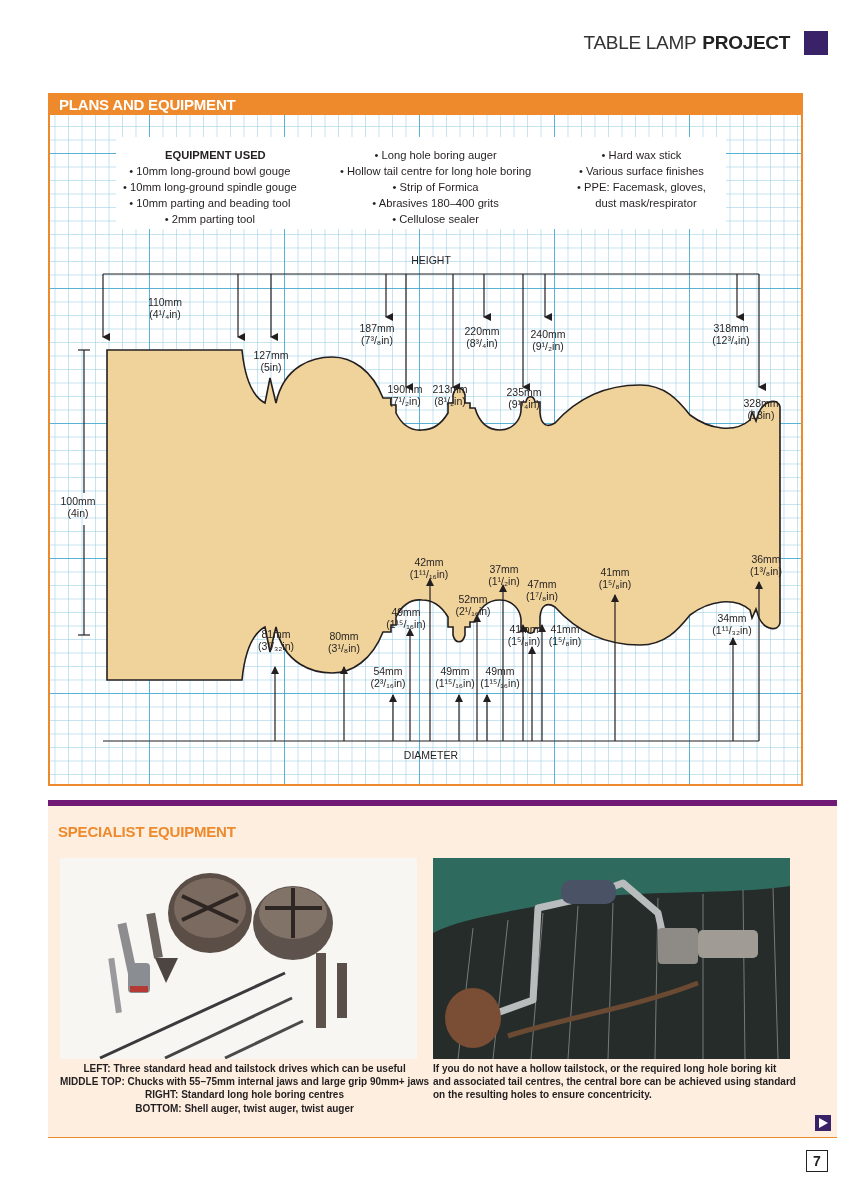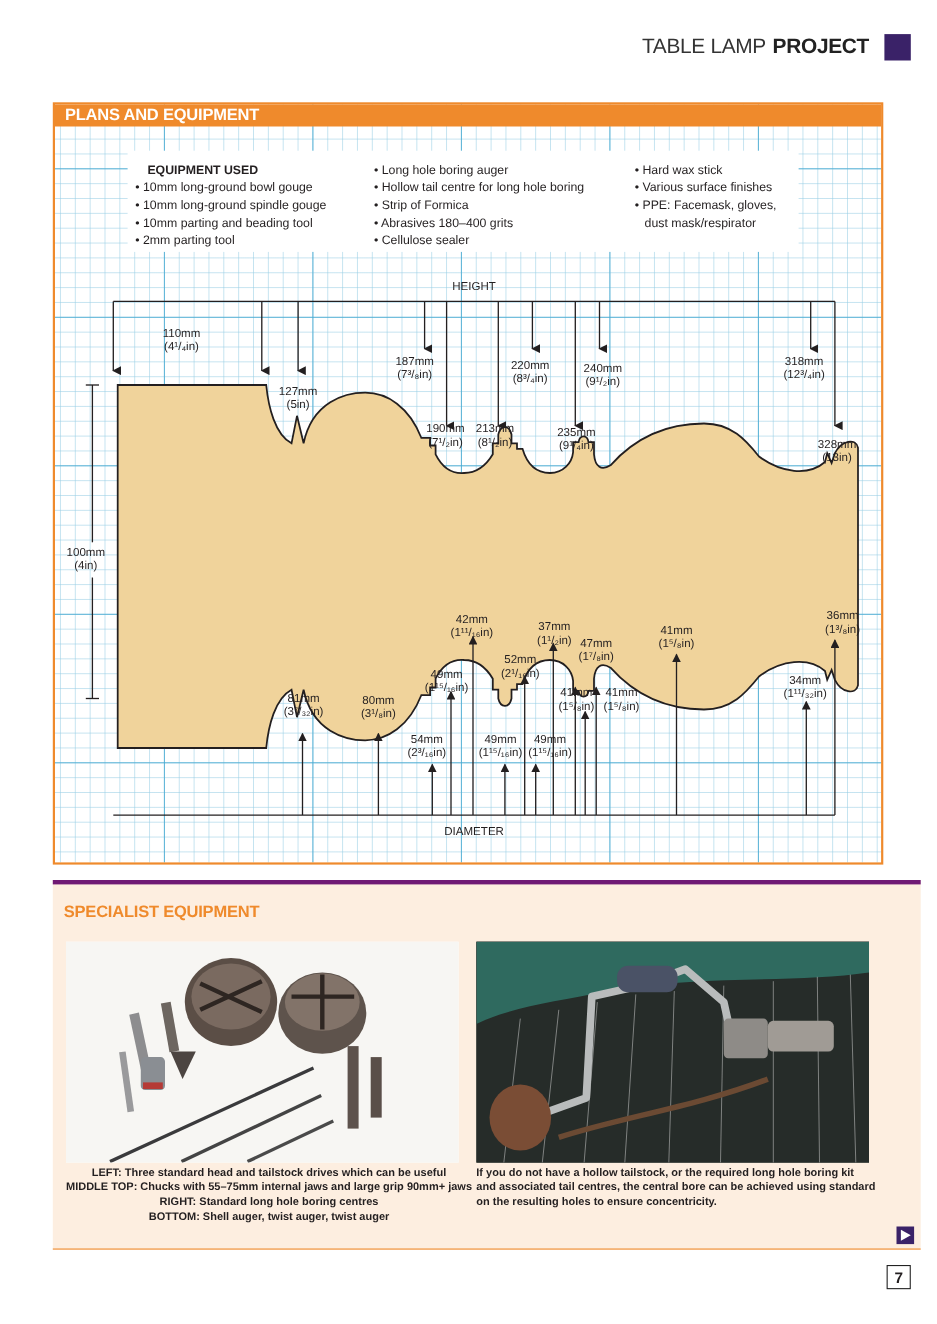--- a/index.html
+++ b/index.html
@@ -9,30 +9,30 @@
   .hdr-title .bold{font-weight:bold;color:#222;margin-left:6px;}
   .hdr-square{position:absolute;top:31px;left:804px;width:24px;height:24px;background:#3a2268;}
   .plans{position:absolute;left:48px;top:93px;width:755px;height:693px;border:2px solid #ef8a2c;box-sizing:border-box;
     background-color:#ffffff;
     background-image:
       linear-gradient(to right, rgba(70,170,210,0.85) 1px, transparent 1px),
       linear-gradient(to bottom, rgba(70,170,210,0.85) 1px, transparent 1px),
       linear-gradient(to right, rgba(150,205,228,0.55) 1px, transparent 1px),
       linear-gradient(to bottom, rgba(150,205,228,0.55) 1px, transparent 1px);
     background-size:135px 135px,135px 135px,13.5px 13.5px,13.5px 13.5px;
-    background-position:-36px 0,0 58px,-36px 0,0 58px;}
+    background-position:-36px 0,0 58px,-36px 0,0 58px;text-align:center;}
   .plans-bar{position:absolute;left:0;top:0;right:0;height:20px;background:#ef8a2c;}
   .plans-bar span{position:absolute;left:9px;top:1px;color:#fff;font-weight:bold;font-size:15px;letter-spacing:-0.2px;}
   .equip{position:absolute;left:66px;top:42px;width:610px;height:92px;background:#fff;}
   .equip .col{position:absolute;top:10px;font-size:11.2px;line-height:16px;color:#231f20;}
   .equip .col div{white-space:nowrap;}
   .equip .head{font-weight:bold;padding-left:11px;}
   .diagram{position:absolute;left:0;top:0;width:755px;height:693px;}
   .diagram text{font-family:"Liberation Sans",sans-serif;font-size:10.5px;fill:#231f20;}
-  .special{position:absolute;left:48px;top:800px;width:789px;height:331px;background:#fdeee0;border-top:4px solid #701a75;border-bottom:1px solid #ef8a2c;}
+  .special{position:absolute;left:48px;top:800px;width:789px;height:331px;background:#fdeee0;border-top:6px solid #701a75;border-bottom:1px solid #ef8a2c;}
   .special h2{position:absolute;left:10px;top:17px;margin:0;font-size:15px;font-weight:bold;color:#ef8a2c;letter-spacing:-0.2px;}
   .photo{position:absolute;top:52px;width:357px;height:201px;overflow:hidden;}
   .photo-left{left:12px;background:#fbfbfa;}
   .photo-right{left:385px;background:#1f2a26;}
   .caption{position:absolute;font-size:10px;line-height:13.2px;font-weight:bold;color:#231f20;}
   .next-arrow{position:absolute;left:815px;top:1115px;width:16px;height:16px;background:#3a2268;}
   .next-arrow:after{content:"";position:absolute;left:4px;top:3px;border-left:9px solid #fff;border-top:5px solid transparent;border-bottom:5px solid transparent;}
   .footer{position:absolute;top:1214px;right:63px;font-size:17px;color:#444;}
   .footer b{font-weight:normal;color:#222;}
   .pageno{position:absolute;left:806px;top:1150px;width:22px;height:22px;border:1.5px solid #222;box-sizing:border-box;text-align:center;font-weight:bold;font-size:14px;line-height:20px;}

